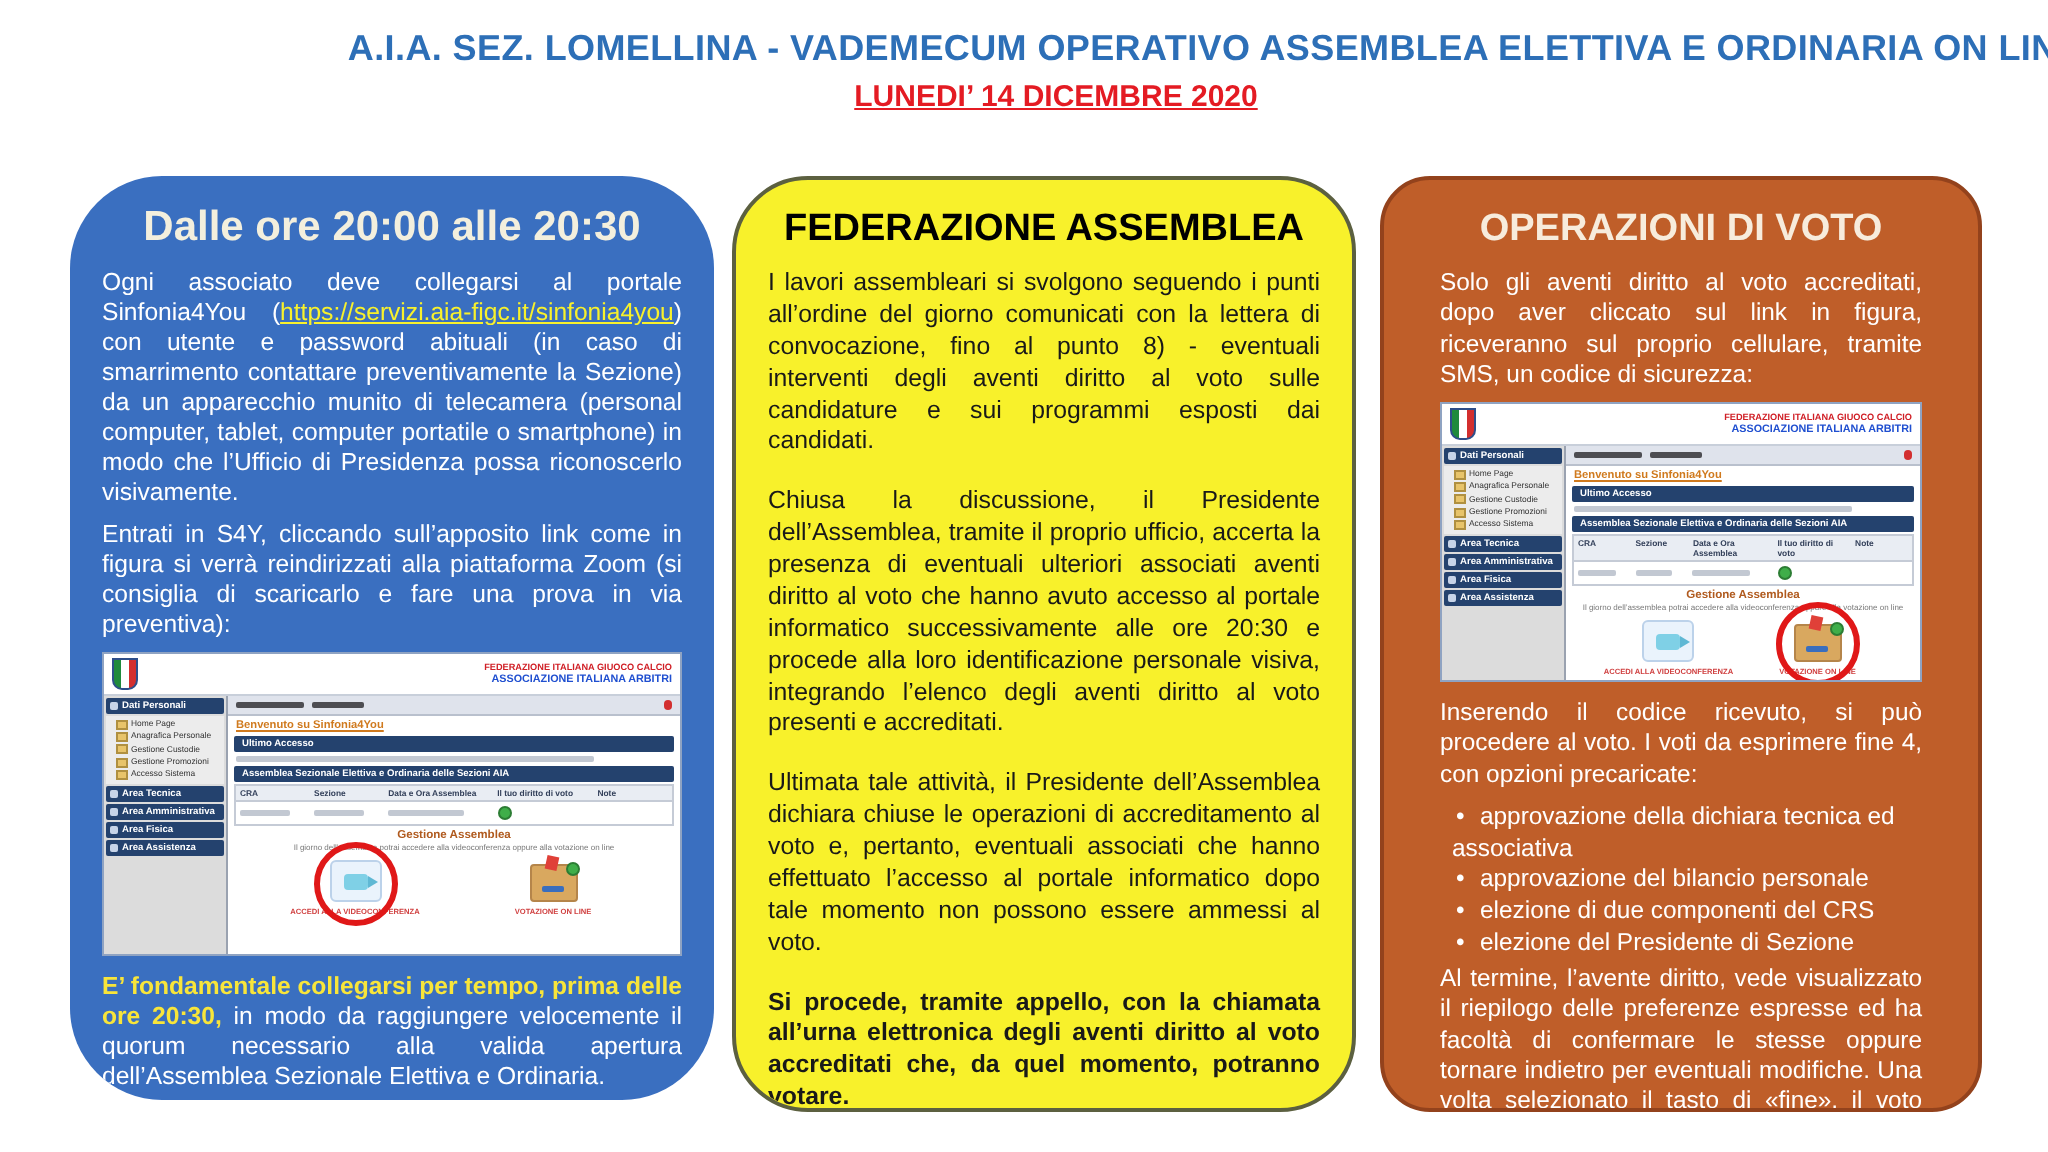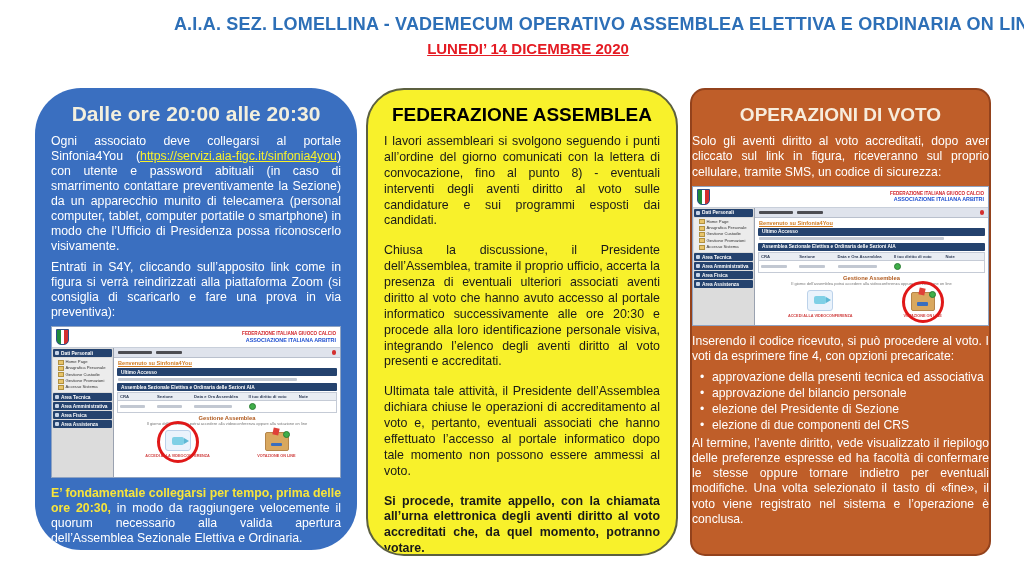--- a/index.html
+++ b/index.html
@@ -10,21 +10,21 @@
     color:#2d6fb7;font-size:18px;font-weight:bold;letter-spacing:.2px;}
   .page-subtitle{position:absolute;top:40px;left:0;width:100%;text-align:center;
     color:#e41b23;font-size:15px;font-weight:bold;text-decoration:underline;padding-left:16px;}
 
   .panel{position:absolute;top:88px;box-sizing:border-box;overflow:hidden;}
   .panel-blue{left:35px;width:322px;height:462px;background:#3a6fc0;border-radius:46px;
     padding:8px 16px 14px;color:#ffffff;}
   .panel-yellow{left:366px;width:312px;height:468px;background:#f8f12b;border:2px solid #5c6040;
     border-radius:38px;padding:8px 16px;color:#141414;}
   .panel-orange{left:690px;width:301px;height:468px;background:#bf5e29;border:2px solid #93421c;
-    border-radius:15px;padding:8px 0;color:#ffffff;}
+    border-radius:25px;padding:8px 28px;color:#ffffff;}
 
   .hdr{text-align:center;font-weight:bold;margin:6px 0 8px;}
   .hdr-blue{color:#f3efdd;font-size:21px;}
   .hdr-yellow{color:#000000;font-size:19px;}
   .hdr-orange{color:#f7ecdc;font-size:19px;}
 
   .txt{font-size:12.3px;line-height:1.22;text-align:justify;margin:0 0 6px;}
   .panel-yellow .txt{font-size:12.4px;line-height:1.28;margin:0 0 14px;color:#191919;}
   .panel-orange .txt{font-size:12.2px;line-height:1.25;margin:0 0 6px;}
   .red-note{color:#e2470a;font-weight:bold;}
@@ -346,21 +346,21 @@
                 </div>
               <div class="icon-label">VOTAZIONE ON LINE</div>
             </div>
           </div>
         </div>
       </div>
     </div>
 
     <p class="txt">Inserendo il codice ricevuto, si può procedere al voto. I voti da esprimere fine 4, con opzioni precaricate:</p>
     <ul class="vote-list">
-      <li>approvazione della presenti tecnica ed associativa</li>
+      <li>approvazione della dichiara tecnica ed associativa</li>
       <li>approvazione del bilancio personale</li>
+      <li>elezione di due componenti del CRS</li>
       <li>elezione del Presidente di Sezione</li>
-      <li>elezione di due componenti del CRS</li>
     </ul>
     <p class="txt">Al termine, l’avente diritto, vede visualizzato il riepilogo delle preferenze espresse ed ha facoltà di confermare le stesse oppure tornare indietro per eventuali modifiche. Una volta selezionato il tasto di «fine», il voto viene registrato nel sistema e l’operazione è conclusa.</p>
   </div>
 
 </div>
 
 </body></html>

